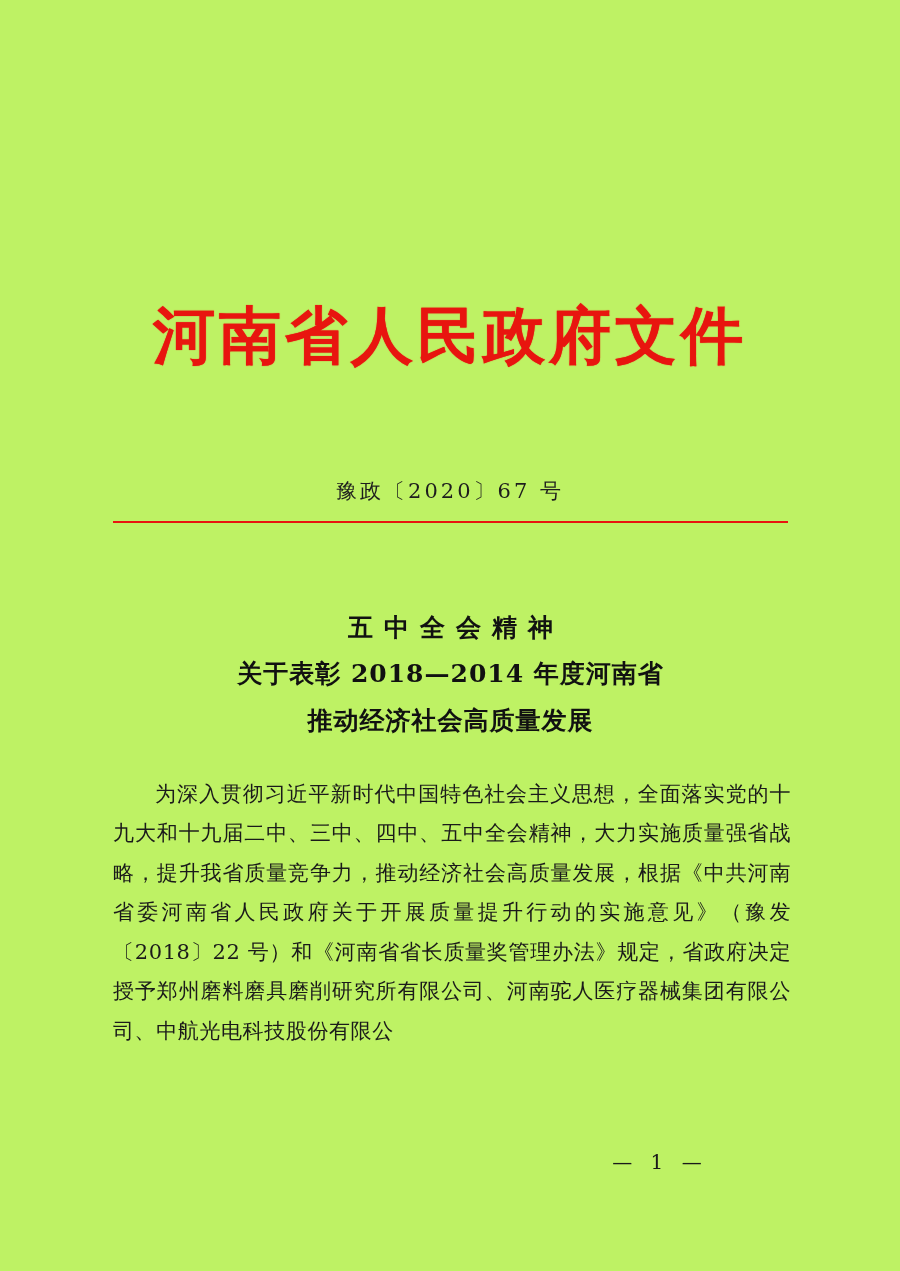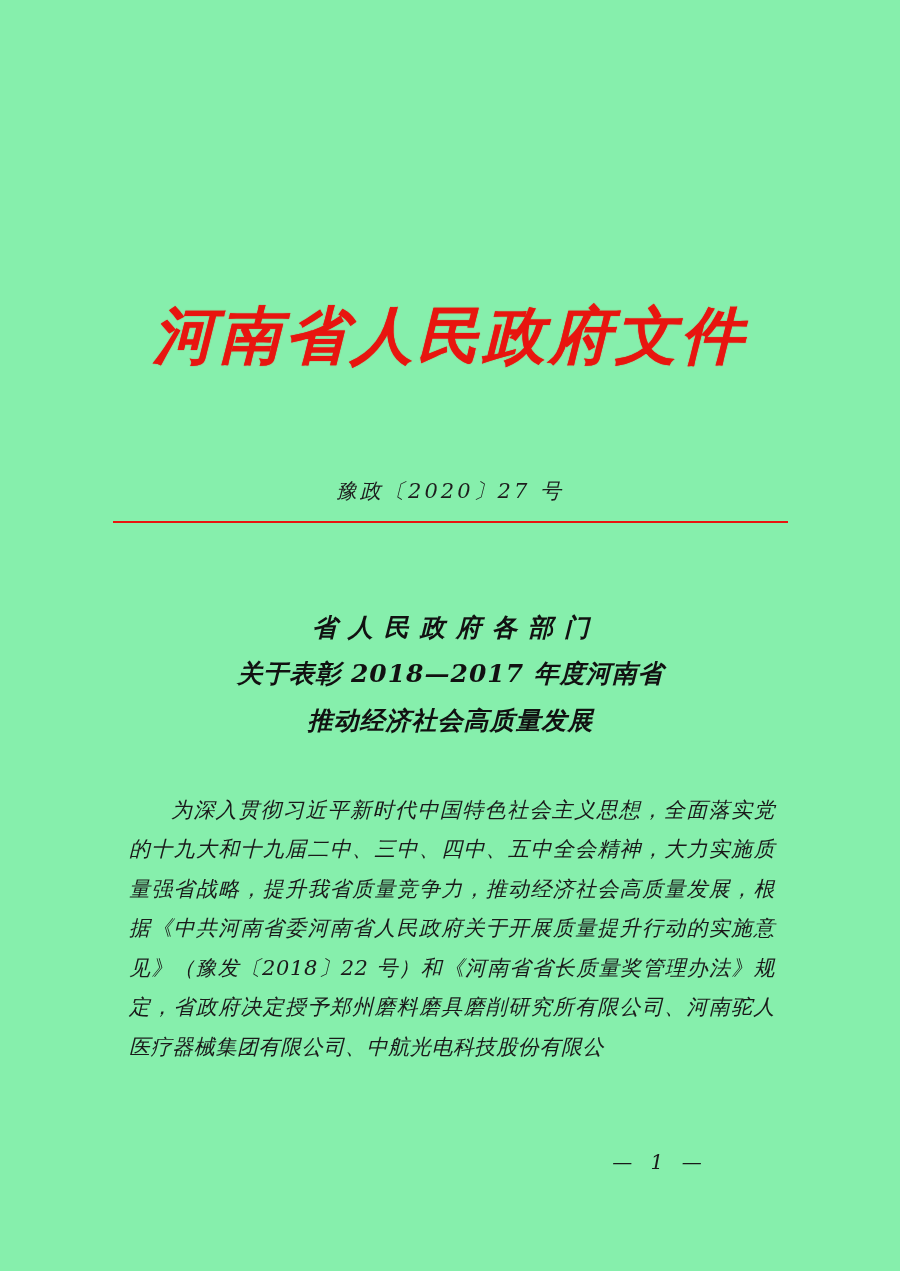--- a/index.html
+++ b/index.html
@@ -12,22 +12,21 @@
     height: 1271px;
     font-family: "DejaVu Serif", "Liberation Serif", serif;
     color: #1a1a1a;
     position: relative;
     overflow: hidden;
   }
 
   .page {
     position: absolute;
     inset: 0;
-    background: #86efac;
-    font-style: italic;
+    background: #bef264;
   }
 
   
   .masthead {
     position: absolute;
     top: 300px;
     left: 0;
     right: 0;
     text-align: center;
   }
@@ -91,21 +90,21 @@
     font-size: 21px;
     line-height: 1.88;
     letter-spacing: 0.6px;
     text-align: justify;
     color: #1a1a1a;
   }
   .salutation {
     margin: 0 0 0 0;
   }
   .para {
-    margin: 16px;
+    margin: 0;
     text-indent: 2em;
   }
 
   .page-number {
     position: absolute;
     top: 1150px;
     left: 0;
     right: 0;
     text-align: center;
     font-size: 20px;
@@ -116,27 +115,27 @@
 </style>
 </head>
 <body>
 
 <div class="page">
 
   <div class="masthead">
     <div class="masthead-title">河南省人民政府文件</div>
   </div>
 
-  <div class="doc-number">豫政〔2020〕27 号</div>
+  <div class="doc-number">豫政〔2020〕67 号</div>
 
   <div class="red-rule"></div>
 
   <div class="title-block">
-    <div class="title-line agency">省人民政府各部门</div>
-    <div class="title-line">关于表彰 2018—2017 年度河南省</div>
+    <div class="title-line agency">五中全会精神</div>
+    <div class="title-line">关于表彰 2018—2014 年度河南省</div>
     <div class="title-line">推动经济社会高质量发展</div>
   </div>
 
   <div class="body-block">
     <p class="para">为深入贯彻习近平新时代中国特色社会主义思想，全面落实党的十九大和十九届二中、三中、四中、五中全会精神，大力实施质量强省战略，提升我省质量竞争力，推动经济社会高质量发展，根据《中共河南省委河南省人民政府关于开展质量提升行动的实施意见》（豫发〔2018〕22 号）和《河南省省长质量奖管理办法》规定，省政府决定授予郑州磨料磨具磨削研究所有限公司、河南驼人医疗器械集团有限公司、中航光电科技股份有限公</p>
   </div>
 
   <div class="page-number">— 1 —</div>
 
 </div>

